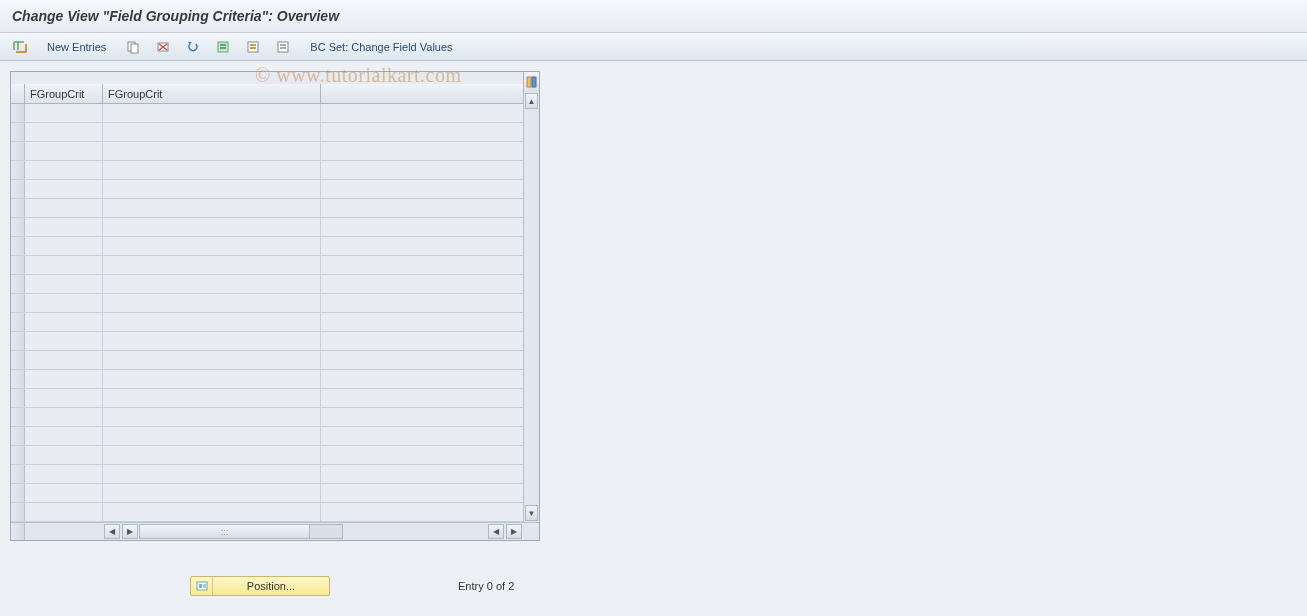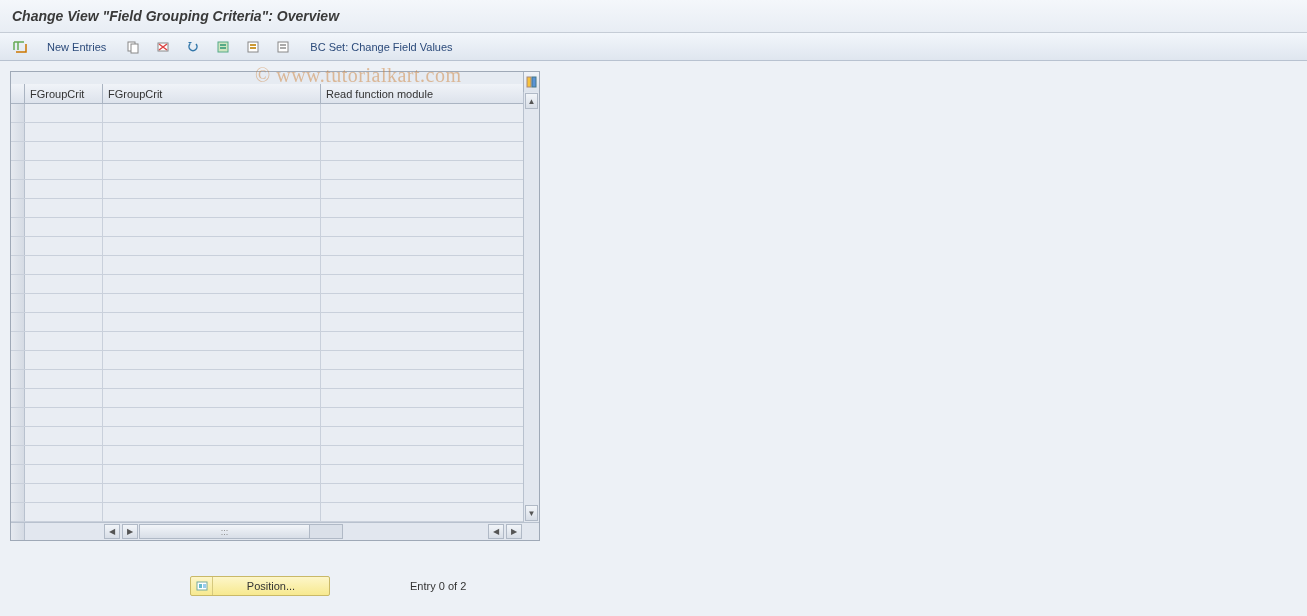--- a/index.html
+++ b/index.html
@@ -157,20 +157,21 @@
     }
     .grid-wrap { display: flex; }
     .grid-left { flex: 1; margin-top: 12px; }
     .footer-area {
       position: absolute;
       bottom: 20px;
       left: 0;
       width: 100%;
       display: flex;
       align-items: center;
+      gap: 48px;
     }
     .position-btn {
       margin-left: 190px;
       display: inline-flex;
       align-items: center;
       background: linear-gradient(to bottom, #fdf6c9, #f7e98f);
       border: 1px solid #c9b968;
       height: 20px;
       width: 140px;
       cursor: pointer;
@@ -265,21 +266,20 @@
 </div>
 
 <div class="content-area">
   <div class="table-frame">
     <div class="grid-wrap">
       <div class="grid-left">
         <div class="table-header">
           <div class="table-header-cell col-selector"></div>
           <div class="table-header-cell col-fgroup">FGroupCrit</div>
           <div class="table-header-cell col-desc">FGroupCrit</div>
-          <div class="table-header-cell col-read" style="border-right:none">Read function module</div>
         </div>
         <div class="table-body" id="table-body">
             <div class="table-row">
               <div class="row-selector"></div>
               <div class="table-cell col-fgroup"></div>
               <div class="table-cell col-desc"></div>
               <div class="table-cell col-read" style="border-right:none"></div>
             </div>
             <div class="table-row">
               <div class="row-selector"></div>

